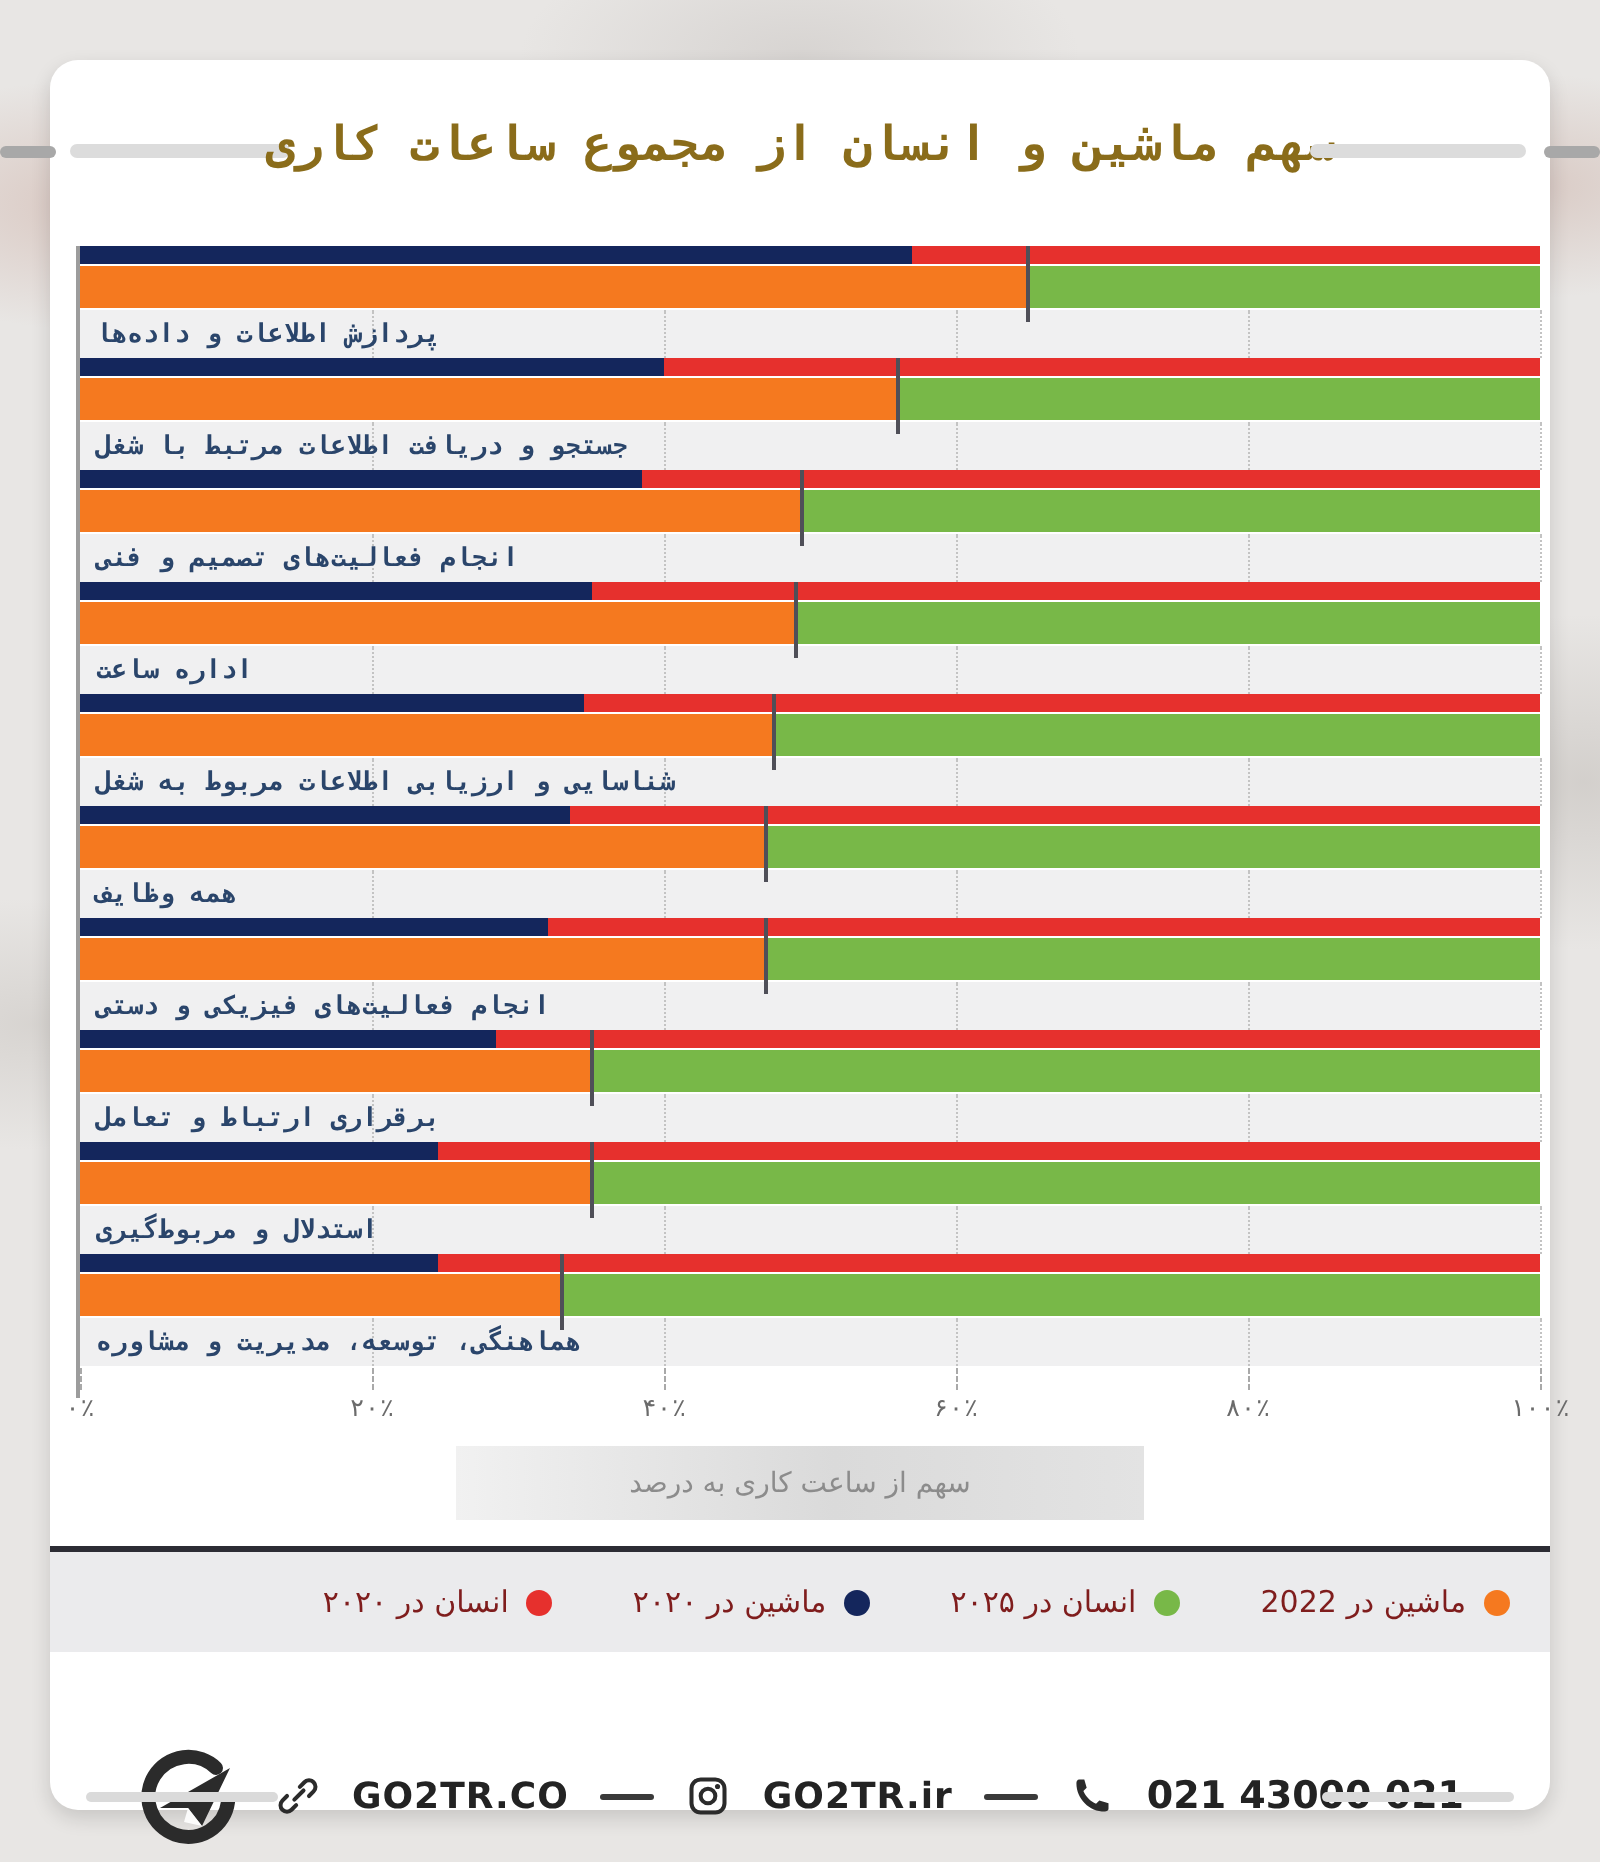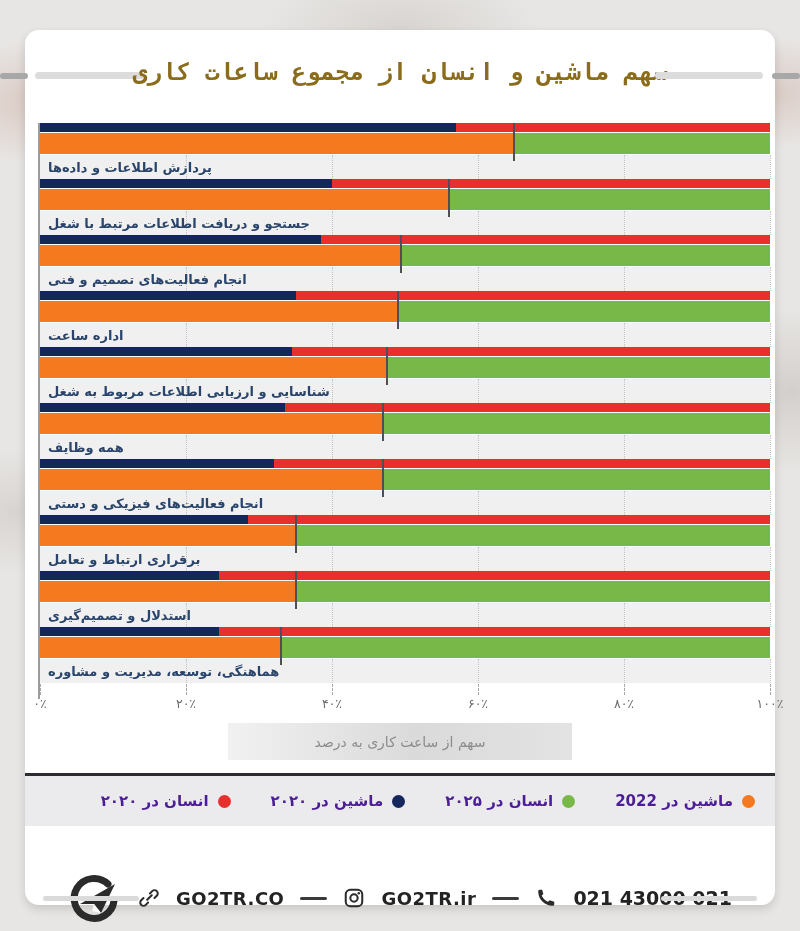--- a/index.html
+++ b/index.html
@@ -25,21 +25,21 @@
     font-size:24px;font-weight:bold;color:#8a6c1a;direction:rtl;
   }
   .deco{position:absolute;top:28px;height:7px;border-radius:4px;}
   .deco.edge{background:#a8a8a8;height:6px;top:29px;}
   .deco.inner{background:#dcdcdc;}
   .deco.l-edge{left:-25px;width:28px;}
   .deco.l-inner{left:10px;width:110px;}
   .deco.r-inner{right:12px;width:108px;}
   .deco.r-edge{right:-25px;width:28px;}
   
-  .chart{position:relative;margin:21px 5px 0 15px;width:590px;}
+  .chart{position:relative;margin:21px 5px 0 15px;width:590px;font-family:Liberation Mono, monospace;}
   .axis-line{position:absolute;left:-2px;top:0;width:2px;height:576px;background:#9c9c9c;}
   .group{position:relative;width:730px;height:56px;}
   .bar{position:relative;display:flex;width:730px;overflow:hidden;}
   .bar.thin{height:9px;margin-bottom:1px;}
   .bar.thick{height:21px;margin-bottom:1px;}
   .seg{height:100%;}
   .seg.green-tex{background-image:radial-gradient(rgba(255,255,255,.28) 1px, transparent 1.6px);background-size:7px 5px;}
   .strip{
     position:relative;height:24px;background:#f0f0f1;width:730px;
     display:flex;align-items:center;
@@ -65,21 +65,21 @@
     font-size:14px;color:#8c8c8c;direction:rtl;
   }
   
   .divider{margin-top:13px;height:3px;background:#2c2c34;width:100%;}
   .legend{
     width:100%;height:50px;background:#ebebed;direction:rtl;
     display:flex;align-items:center;gap:40px;padding-right:20px;box-sizing:border-box;
   }
   .legend-item{display:flex;align-items:center;gap:9px;}
   .legend-dot{width:13px;height:13px;border-radius:50%;}
-  .legend-label{font-size:15px;font-weight:bold;color:#4c1d95;white-space:nowrap;}
+  .legend-label{font-size:15px;font-weight:normal;color:#7f1d1d;white-space:nowrap;}
   
   .footer{
     position:relative;margin-top:42px;height:60px;
     display:flex;align-items:center;justify-content:center;gap:16px;
   }
   .footer-text{font-size:18px;font-weight:bold;color:#232323;letter-spacing:.5px;}
   .footer-phone{font-size:19px;font-weight:bold;color:#232323;direction:ltr;}
   .footer-dash{width:27px;height:3px;background:#3a3a3a;border-radius:2px;}
   .footer-edge{position:absolute;top:28px;height:5px;width:96px;background:#dadada;border-radius:3px;}
   .footer-edge.left{left:18px;}
@@ -262,21 +262,21 @@
           <div class="bar thick">
             <div class="seg" style="background: rgb(245, 121, 31); width: 35%;"></div>
             <div class="seg green-tex" style="background: rgb(120, 184, 72); width: 65%;"></div>
           </div>
           <div class="strip">
             <div class="gridline" style="left: 146px;"></div>
             <div class="gridline" style="left: 292px;"></div>
             <div class="gridline" style="left: 438px;"></div>
             <div class="gridline" style="left: 584px;"></div>
             <div class="gridline" style="left: 730px;"></div>
-            <div class="cat-label">استدلال و تصمیم‌گیری</div>
+            <div class="cat-label">استدلال و مربوط‌گیری</div>
           </div>
           <div class="marker" style="left: calc(35% - 1px);"></div>
         </div>
         <div class="group">
           <div class="bar thin">
             <div class="seg" style="background: rgb(20, 38, 92); width: 24.5%;"></div>
             <div class="seg" style="background: rgb(230, 48, 45); width: 75.5%;"></div>
           </div>
           <div class="bar thick">
             <div class="seg" style="background: rgb(245, 121, 31); width: 33%;"></div>

